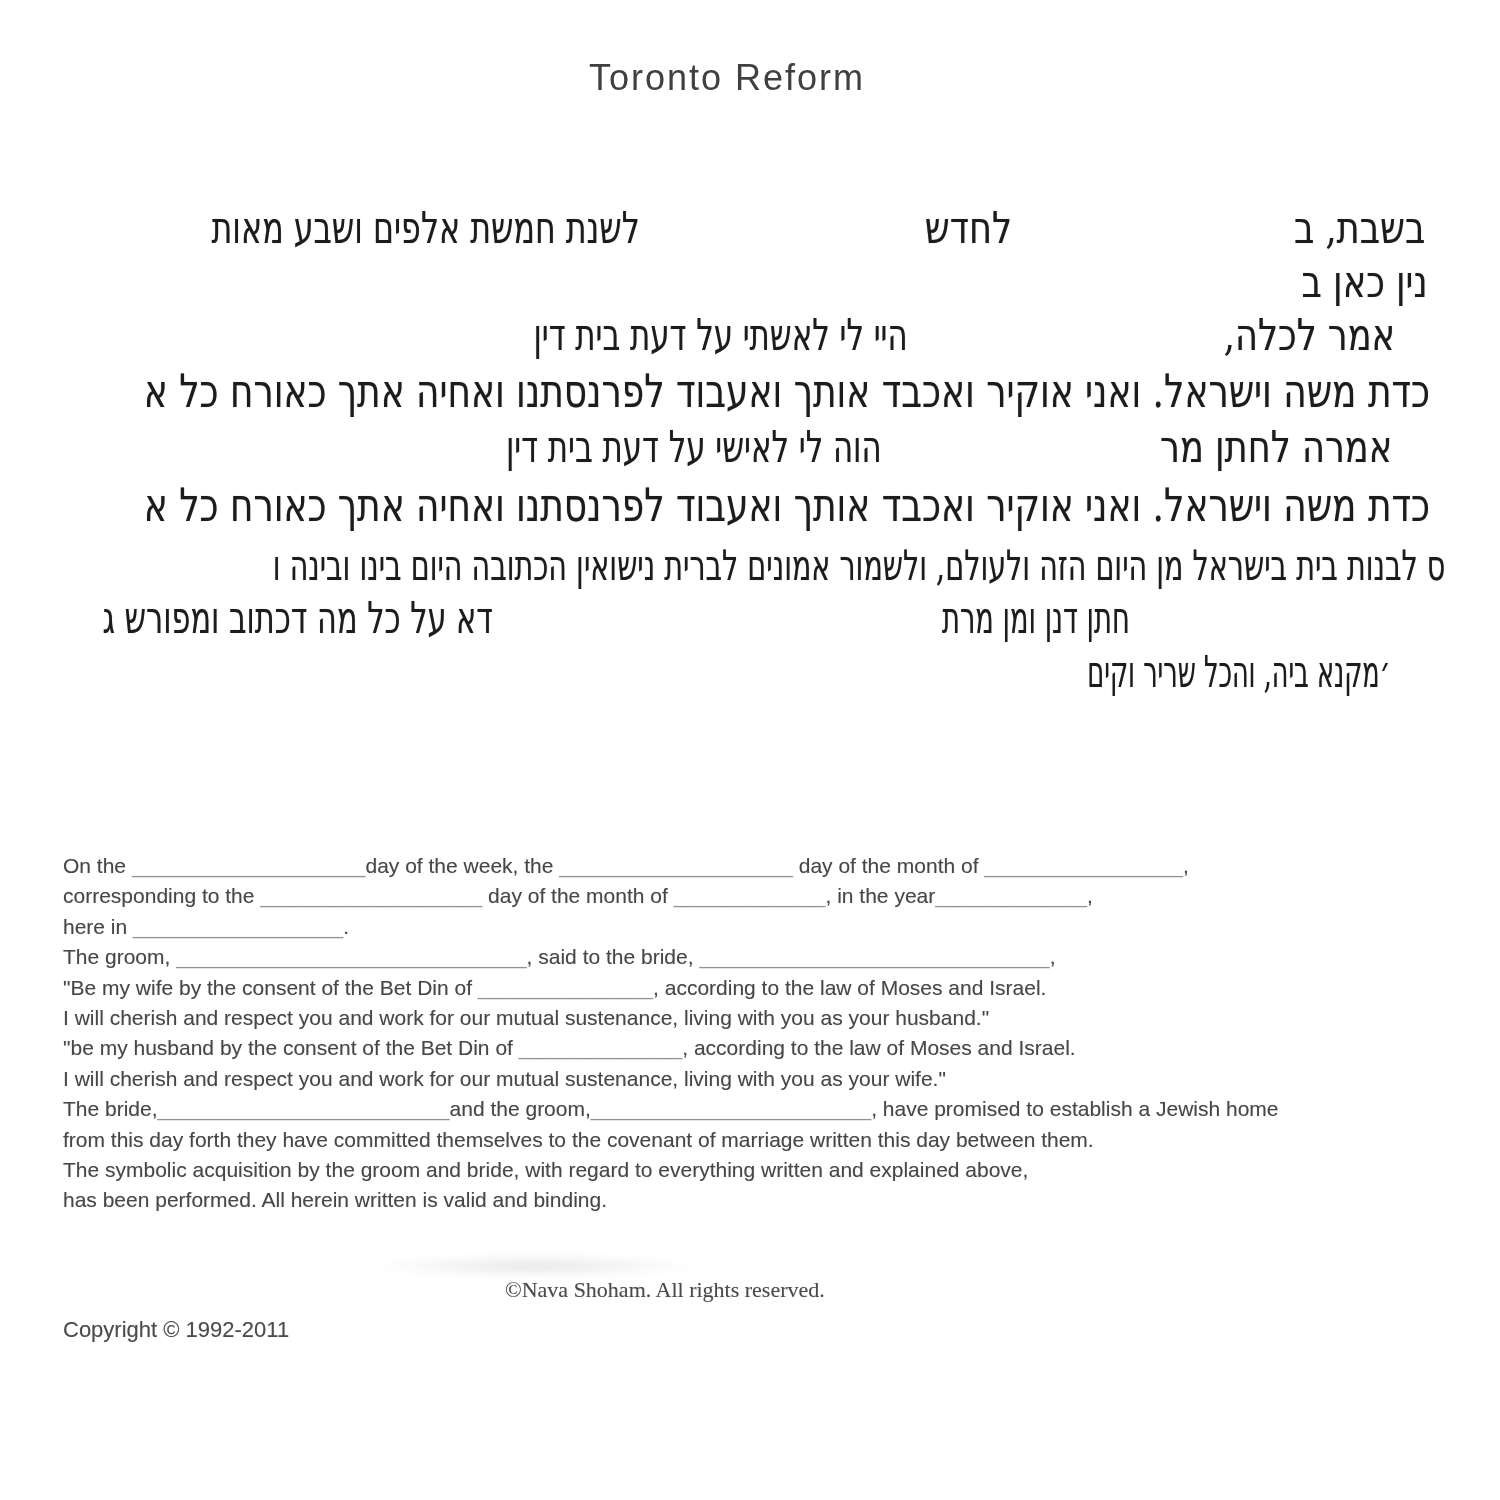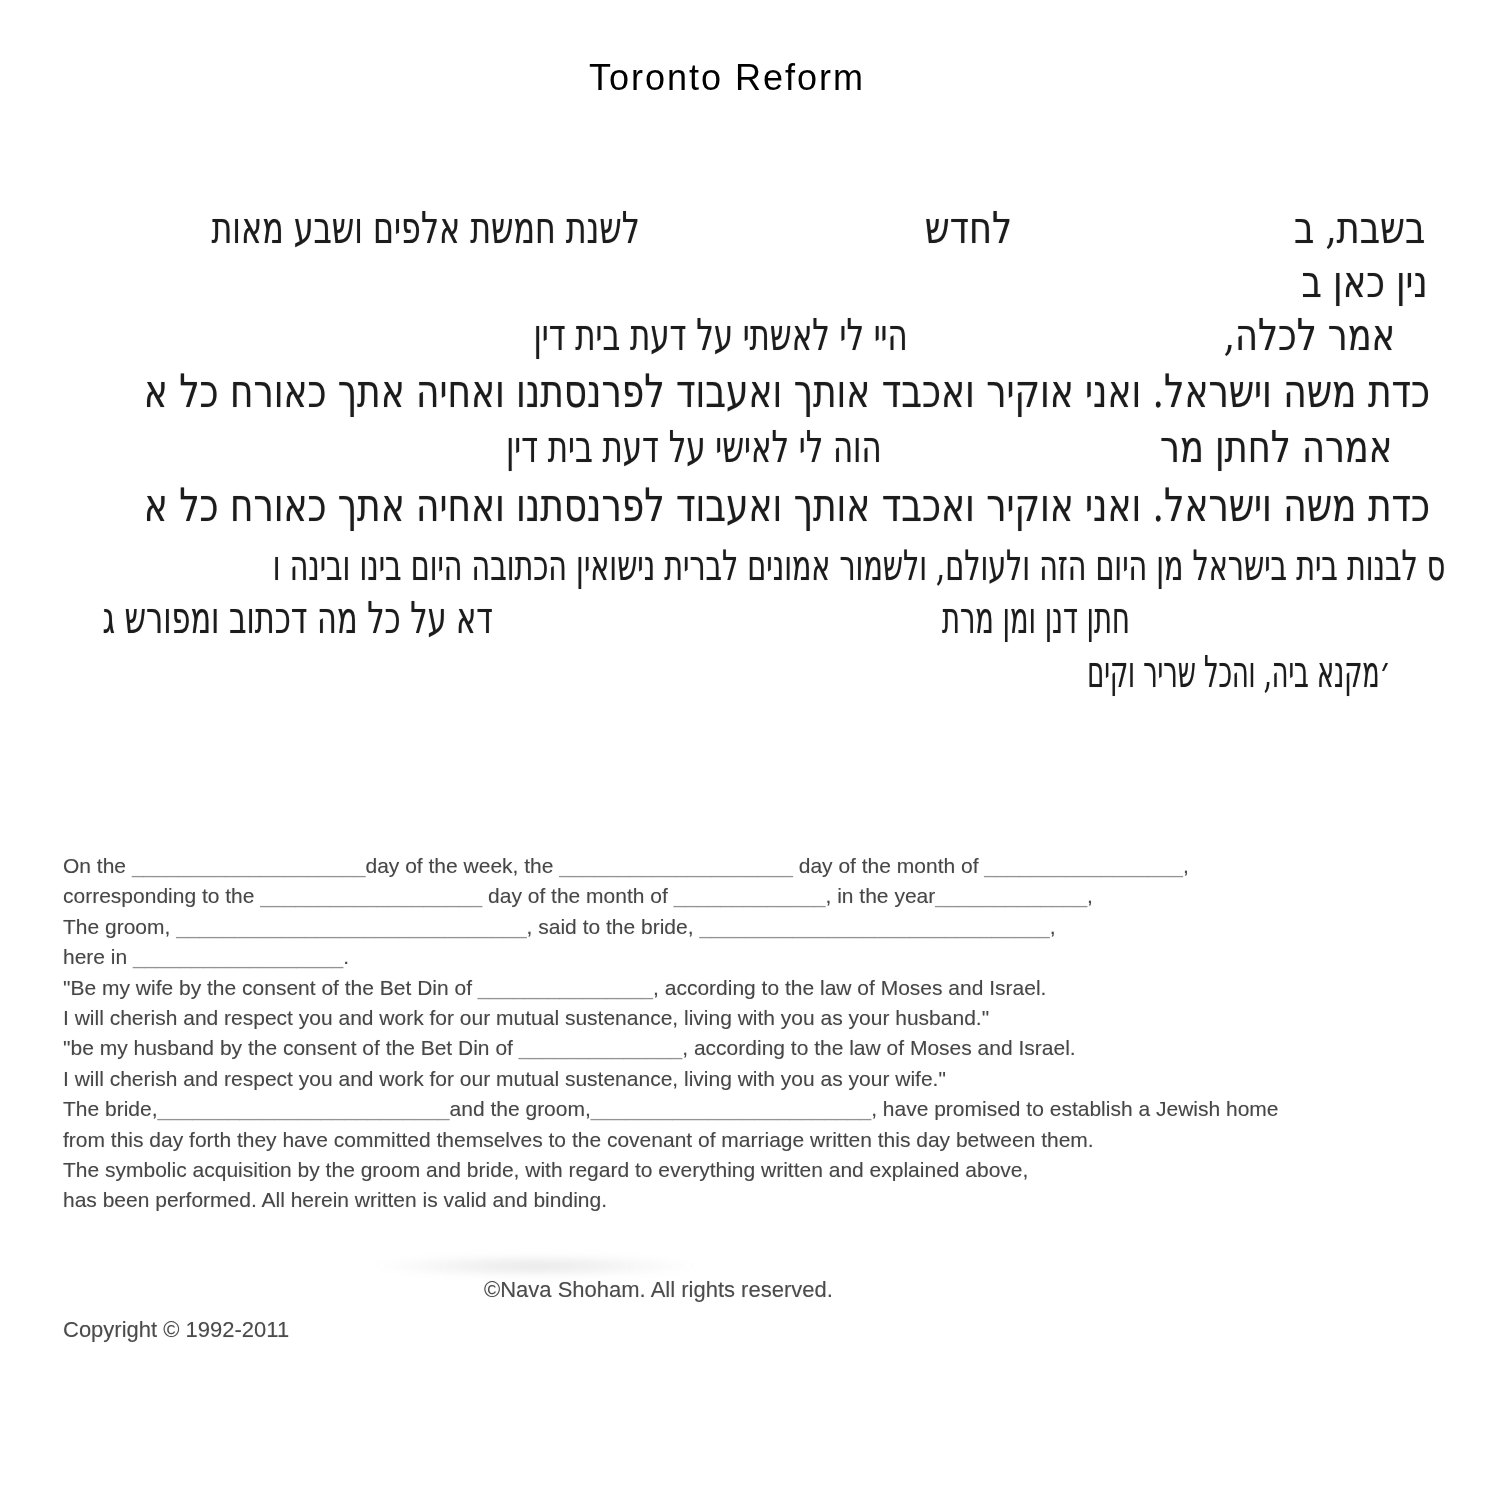--- a/index.html
+++ b/index.html
@@ -20,21 +20,21 @@
   }
   .title {
     position: absolute;
     top: 57px;
     left: 0;
     width: 1454px;
     text-align: center;
     font-size: 36px;
     font-weight: 400;
     letter-spacing: 2px;
-    color: #000000;
+    color: #404040;
     font-family: "Liberation Sans", sans-serif;
   }
   
   .heb {
     position: absolute;
     direction: rtl;
     unicode-bidi: embed;
     white-space: nowrap;
     font-family: "DejaVu Serif", "DejaVu Sans", serif;
     font-size: 44px;
@@ -67,21 +67,21 @@
   }
   .copyright {
     position: absolute;
     top: 1277px;
     font-size: 22px;
     color: #4b4b4b;
     text-shadow: 0 0 1px rgba(90,90,90,0.35);
     font-family: "Liberation Sans", sans-serif;
   }
   .copyright.left { left: 63px; margin-top: 40px; }
-  .copyright.mid  { left: 484px; }
+  .copyright.mid  { left: 505px; font-family: Liberation Serif, serif; }
   .smudge {
     position: absolute;
     left: 370px;
     top: 1254px;
     width: 330px;
     height: 24px;
     background: radial-gradient(ellipse at center, rgba(110,110,110,0.16), rgba(110,110,110,0.0) 70%);
     filter: blur(3px);
     pointer-events: none;
   }
@@ -114,22 +114,22 @@
 
     <span class="heb" style="top:596px; right:370px; --sx:0.62;">חתן דנן ומן מרת</span>
     <span class="heb" style="top:596px; right:1007px; --sx:0.69;">דא על כל מה דכתוב ומפורש ג</span>
 
     <span class="heb" style="top:650px; right:110px; --sx:0.58;">׳מקנא ביה, והכל שריר וקים</span>
   </div>
 
   <div class="en-section">
     <div class="en-line">On the <span class="blank">____________________</span>day of the week, the <span class="blank">____________________</span> day of the month of <span class="blank">_________________</span>,</div>
     <div class="en-line">corresponding to the <span class="blank">___________________</span> day of the month of <span class="blank">_____________</span>, in the year<span class="blank">_____________</span>,</div>
+    <div class="en-line">here in <span class="blank">__________________</span>.</div>
     <div class="en-line">The groom, <span class="blank">______________________________</span>, said to the bride, <span class="blank">______________________________</span>,</div>
-    <div class="en-line">here in <span class="blank">__________________</span>.</div>
     <div class="en-line">"Be my wife by the consent of the Bet Din of <span class="blank">_______________</span>, according to the law of Moses and Israel.</div>
     <div class="en-line">I will cherish and respect you and work for our mutual sustenance, living with you as your husband."</div>
     <div class="en-line">"be my husband by the consent of the Bet Din of <span class="blank">______________</span>, according to the law of Moses and Israel.</div>
     <div class="en-line">I will cherish and respect you and work for our mutual sustenance, living with you as your wife."</div>
     <div class="en-line">The bride,<span class="blank">_________________________</span>and the groom,<span class="blank">________________________</span>, have promised to establish a Jewish home</div>
     <div class="en-line">from this day forth they have committed themselves to the covenant of marriage written this day between them.</div>
     <div class="en-line">The symbolic acquisition by the groom and bride, with regard to everything written and explained above,</div>
     <div class="en-line">has been performed. All herein written is valid and binding.</div>
   </div>
 

